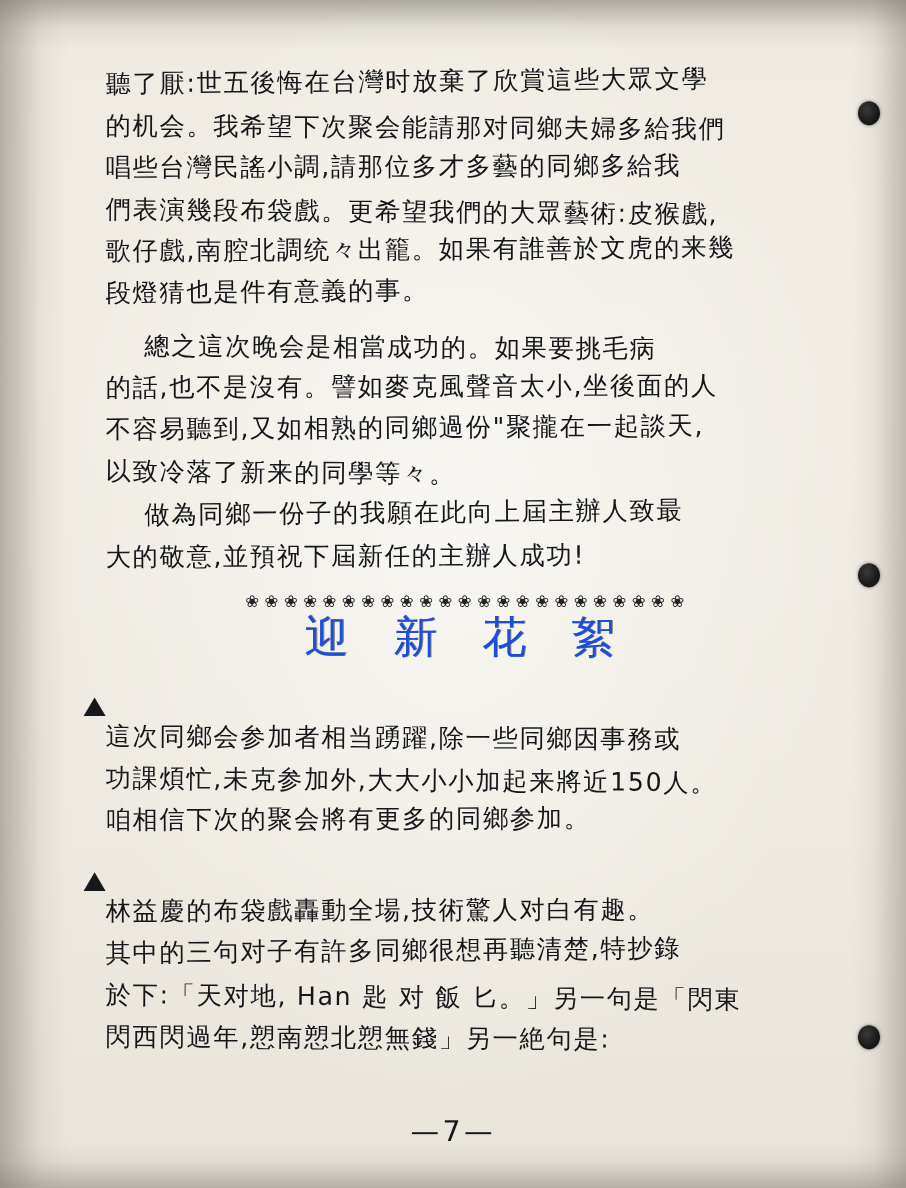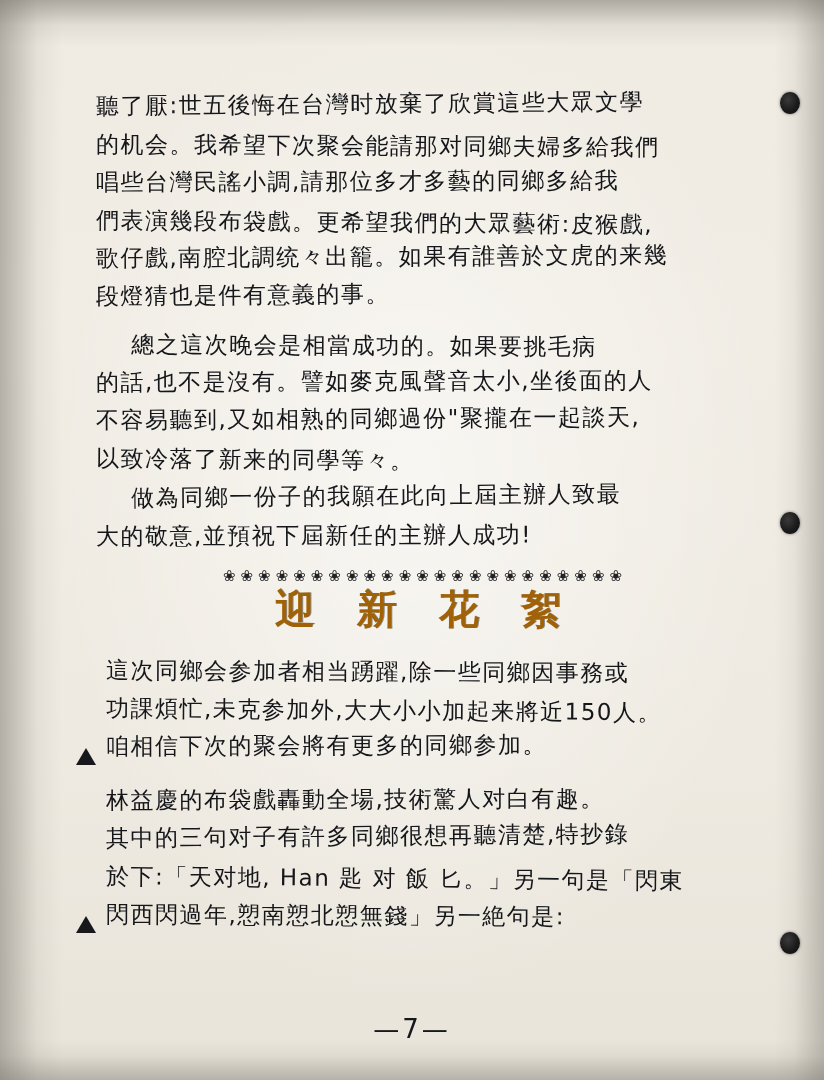--- a/index.html
+++ b/index.html
@@ -59,21 +59,20 @@
     border-radius: 50%;
     background: radial-gradient(ellipse at 40% 35%, #3a3a3a 0%, #1b1b1b 55%, #0d0d0d 100%);
     box-shadow: 0 0 3px rgba(0,0,0,0.5);
   }
 
   .content {
     position: absolute;
     left: 0; top: 0; right: 0; bottom: 0;
     padding: 58px 70px 30px 96px;
     box-sizing: border-box;
-    margin-top: 29px;
   }
 
   
   .hw {
     color: #15161a;
     font-family: "DejaVu Sans", sans-serif;
     letter-spacing: 1.5px;
   }
   .para {
     margin: 0 0 2px 0;
@@ -103,31 +102,32 @@
   .headline-deco {
     font-size: 15px;
     letter-spacing: 5px;
     color: #232326;
     line-height: 14px;
     white-space: nowrap;
     overflow: hidden;
   }
   .headline-text {
     font-size: 40px;
-    font-weight: bold;
+    font-weight: normal;
     letter-spacing: 14px;
-    color: #a16207;
+    color: #1d4ed8;
     line-height: 52px;
     text-shadow: 1px 0 0 rgba(20,20,20,0.45);
   }
 
   .bullet-item {
     display: flex;
-    align-items: flex-end;
+    align-items: flex-start;
     margin-top: 16px;
+    flex-direction: column;
   }
   .tri-bullet {
     flex: 0 0 auto;
     width: 0; height: 0;
     border-left: 10px solid transparent;
     border-right: 10px solid transparent;
     border-bottom: 17px solid #17181c;
     margin: 12px 10px 0 -20px;
   }
   .bullet-body { flex: 1 1 auto; }

